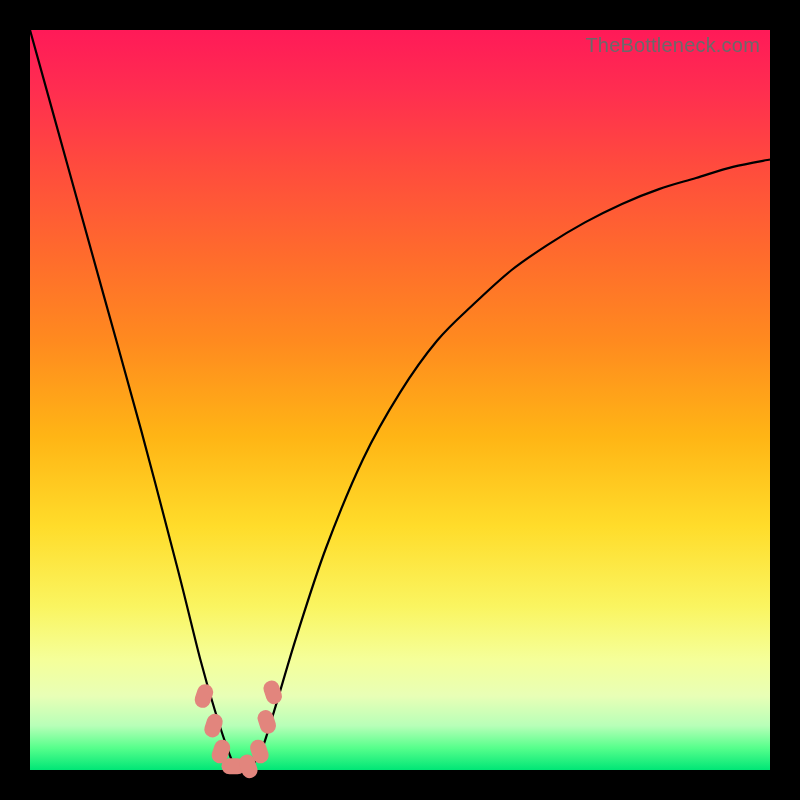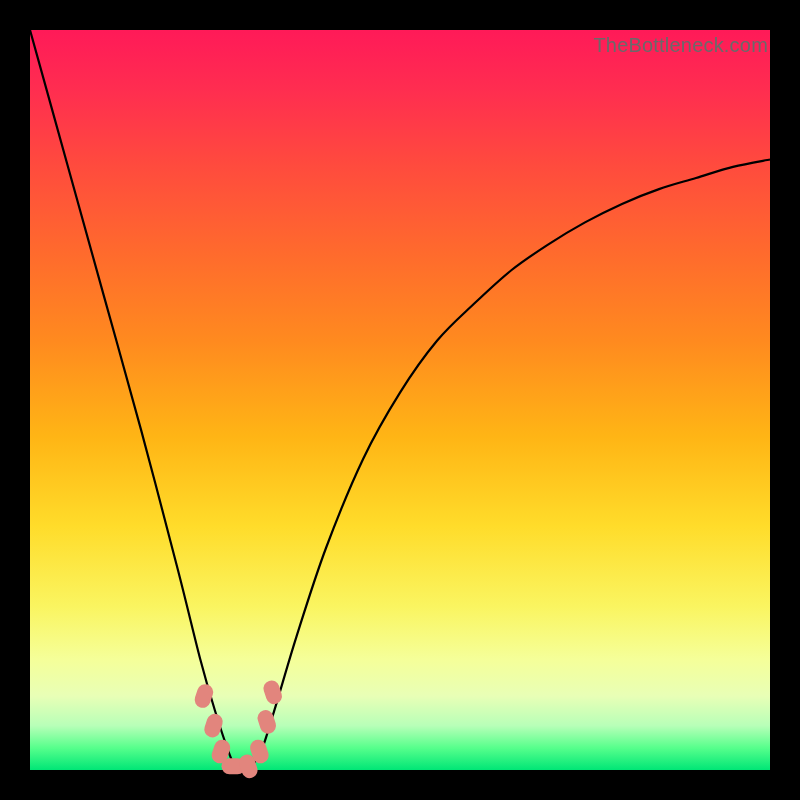--- a/index.html
+++ b/index.html
@@ -34,21 +34,21 @@
       #faf561 78%,
       #f5ff99 85%,
       #e8ffb6 90%,
       #b8ffb8 94%,
       #57ff8c 97%,
       #00e676 100%);
   }
   .watermark {
     position: absolute;
     top: 4px;
-    right: 2px;
+    right: 10px;
     color: #6a6a6a;
     font-size: 20px;
     font-weight: 500;
     letter-spacing: 0.2px;
     user-select: none;
   }
   svg.curve {
     position: absolute;
     left: 0;
     top: 0;

